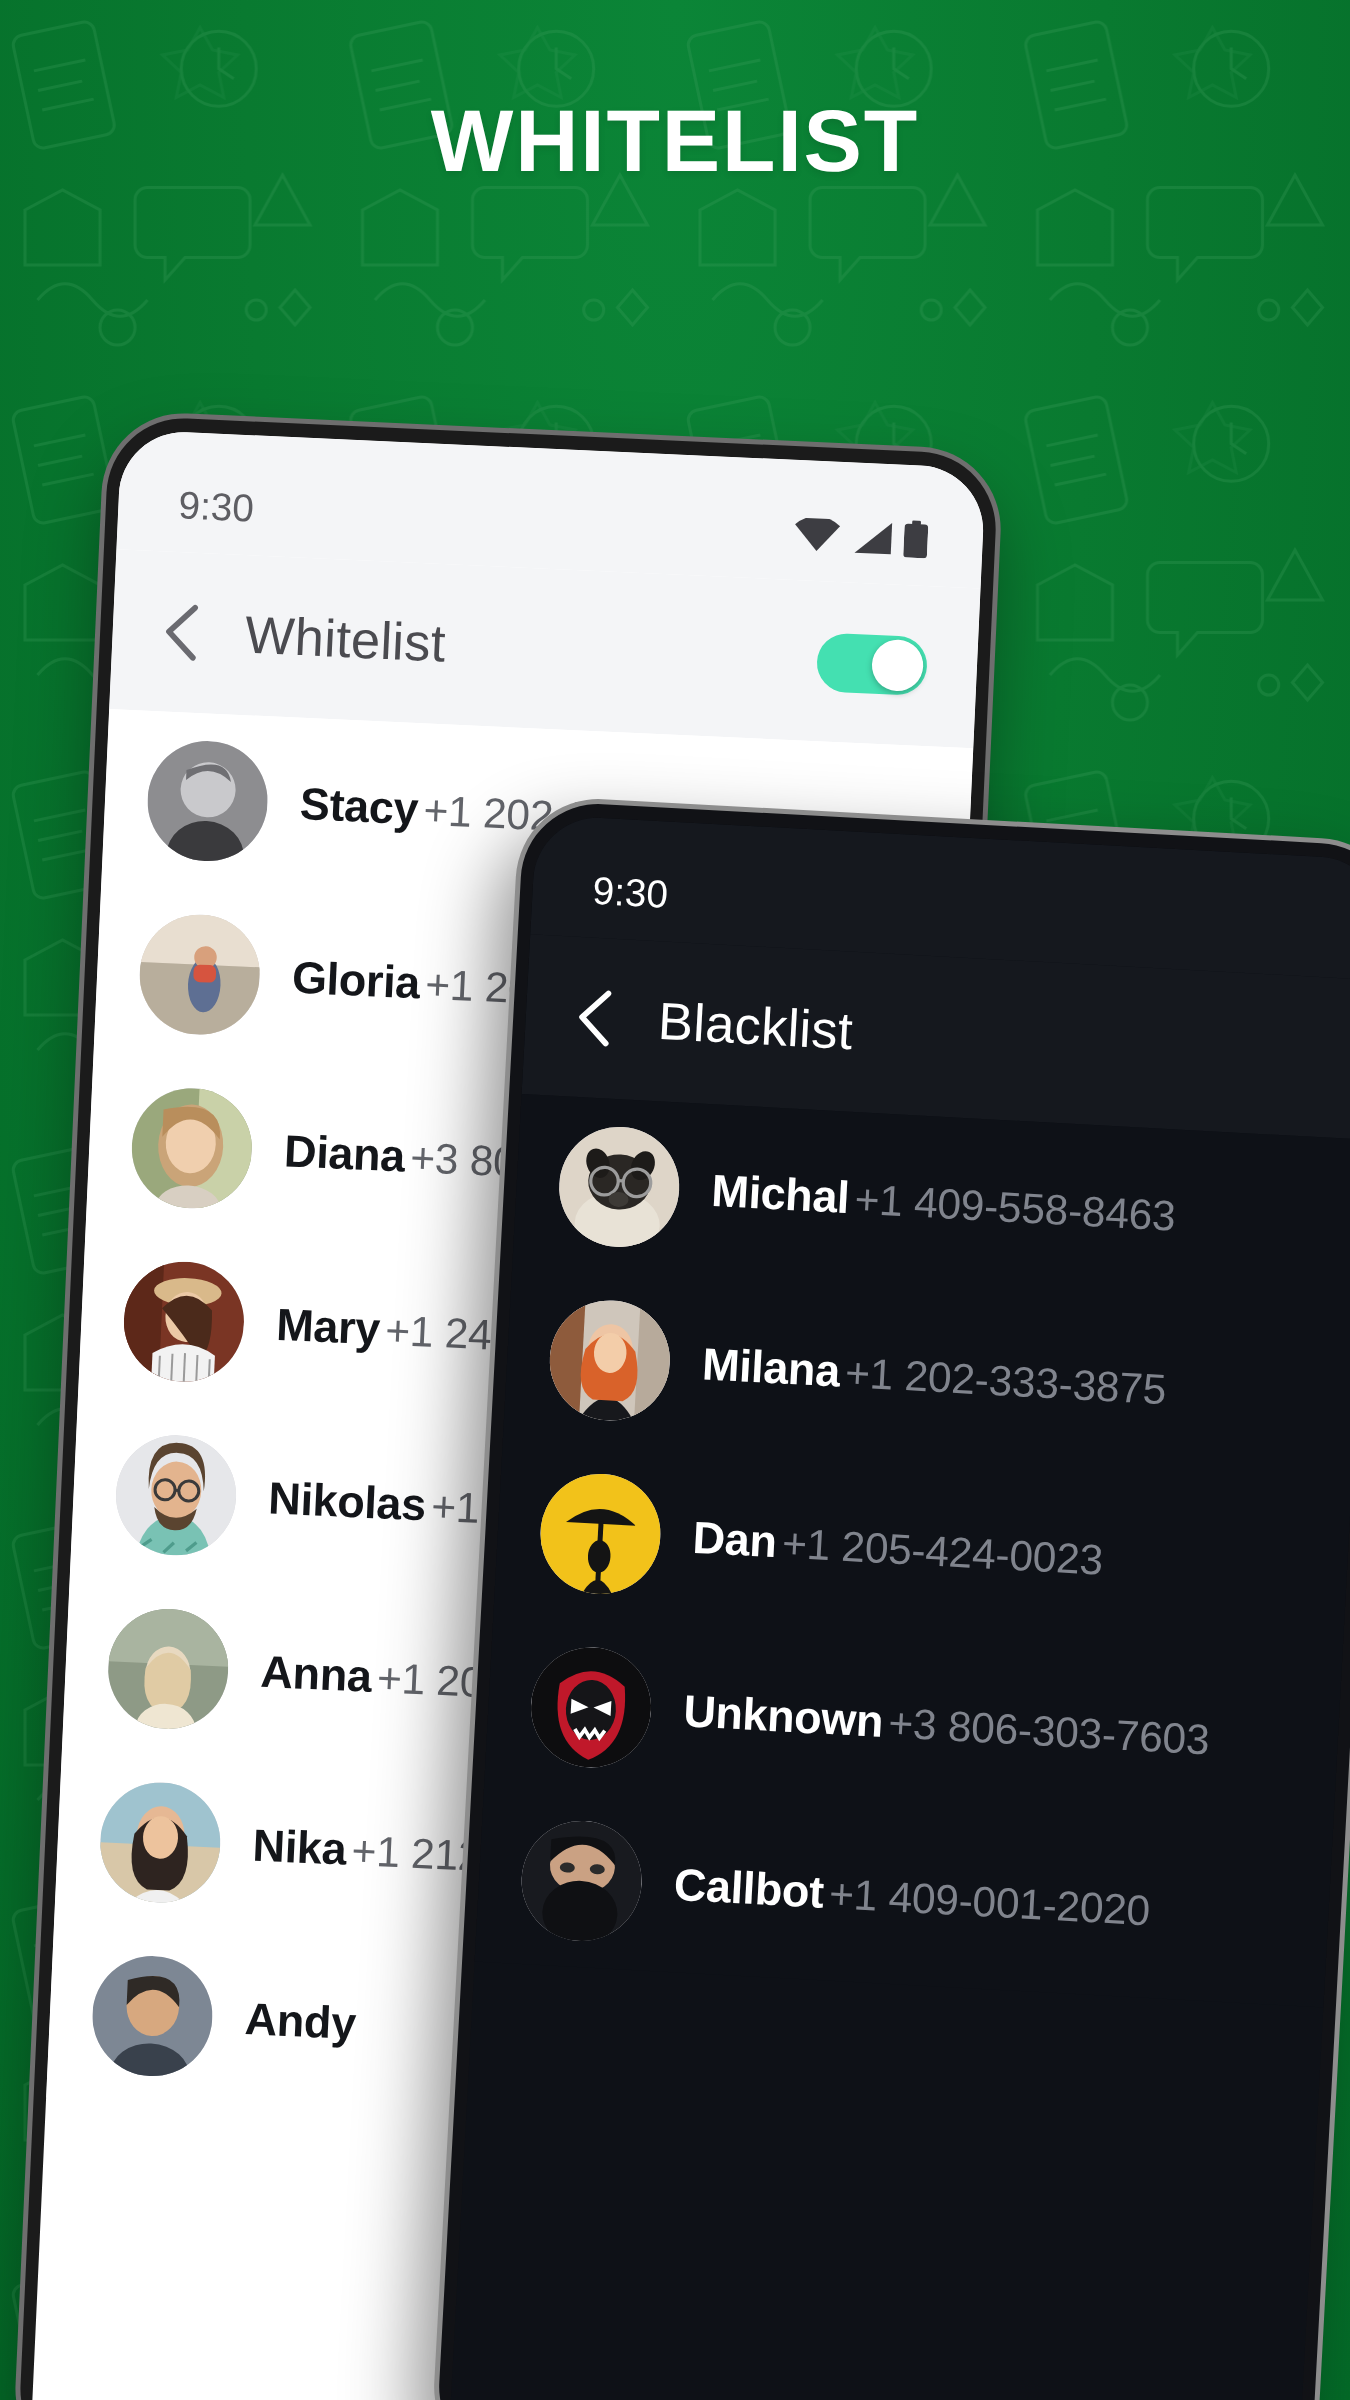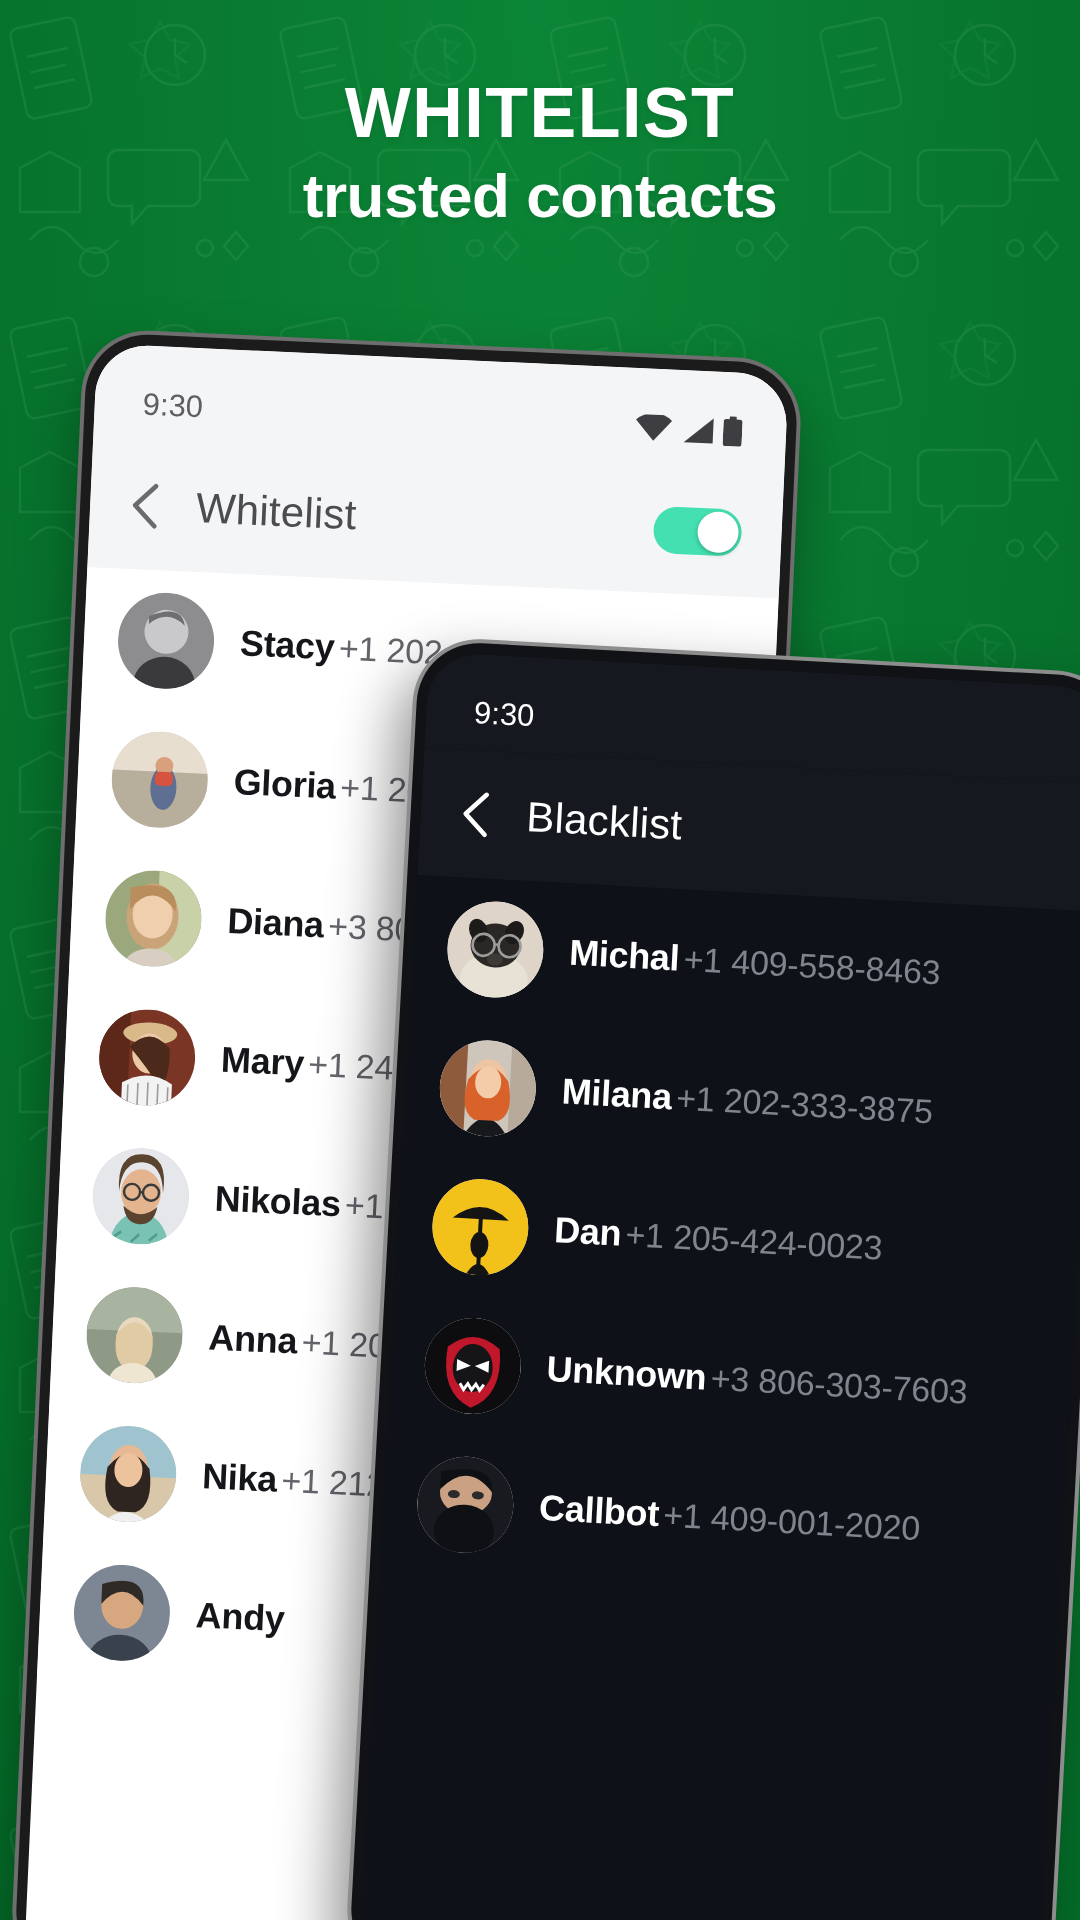--- a/index.html
+++ b/index.html
@@ -174,21 +174,20 @@
           <path d="M150 40 l10 -18 l10 18 l20 4 l-15 14 l4 20 l-19 -10 l-19 10 l4 -20 l-15 -14z" opacity=".5"></path>
         </g>
       </pattern>
     </defs>
     <rect width="1080" height="1920" fill="url(#doodles)"></rect>
   </svg>
 </div>
 
 <div class="headline">
   <span class="l1">WHITELIST</span>
-  <span class="l2">trusted contacts</span>
 </div>
 
 <div class="phone" id="phone-white">
   <div class="screen">
 
     <div class="statusbar light">
       <span>9:30</span>
       <span class="status-icons">
         <svg width="37" height="27" viewBox="0 0 37 27">
           <path d="M18.5 26 L0.5 5.5 A26 26 0 0 1 36.5 5.5 Z" fill="#3d3d42"></path>

